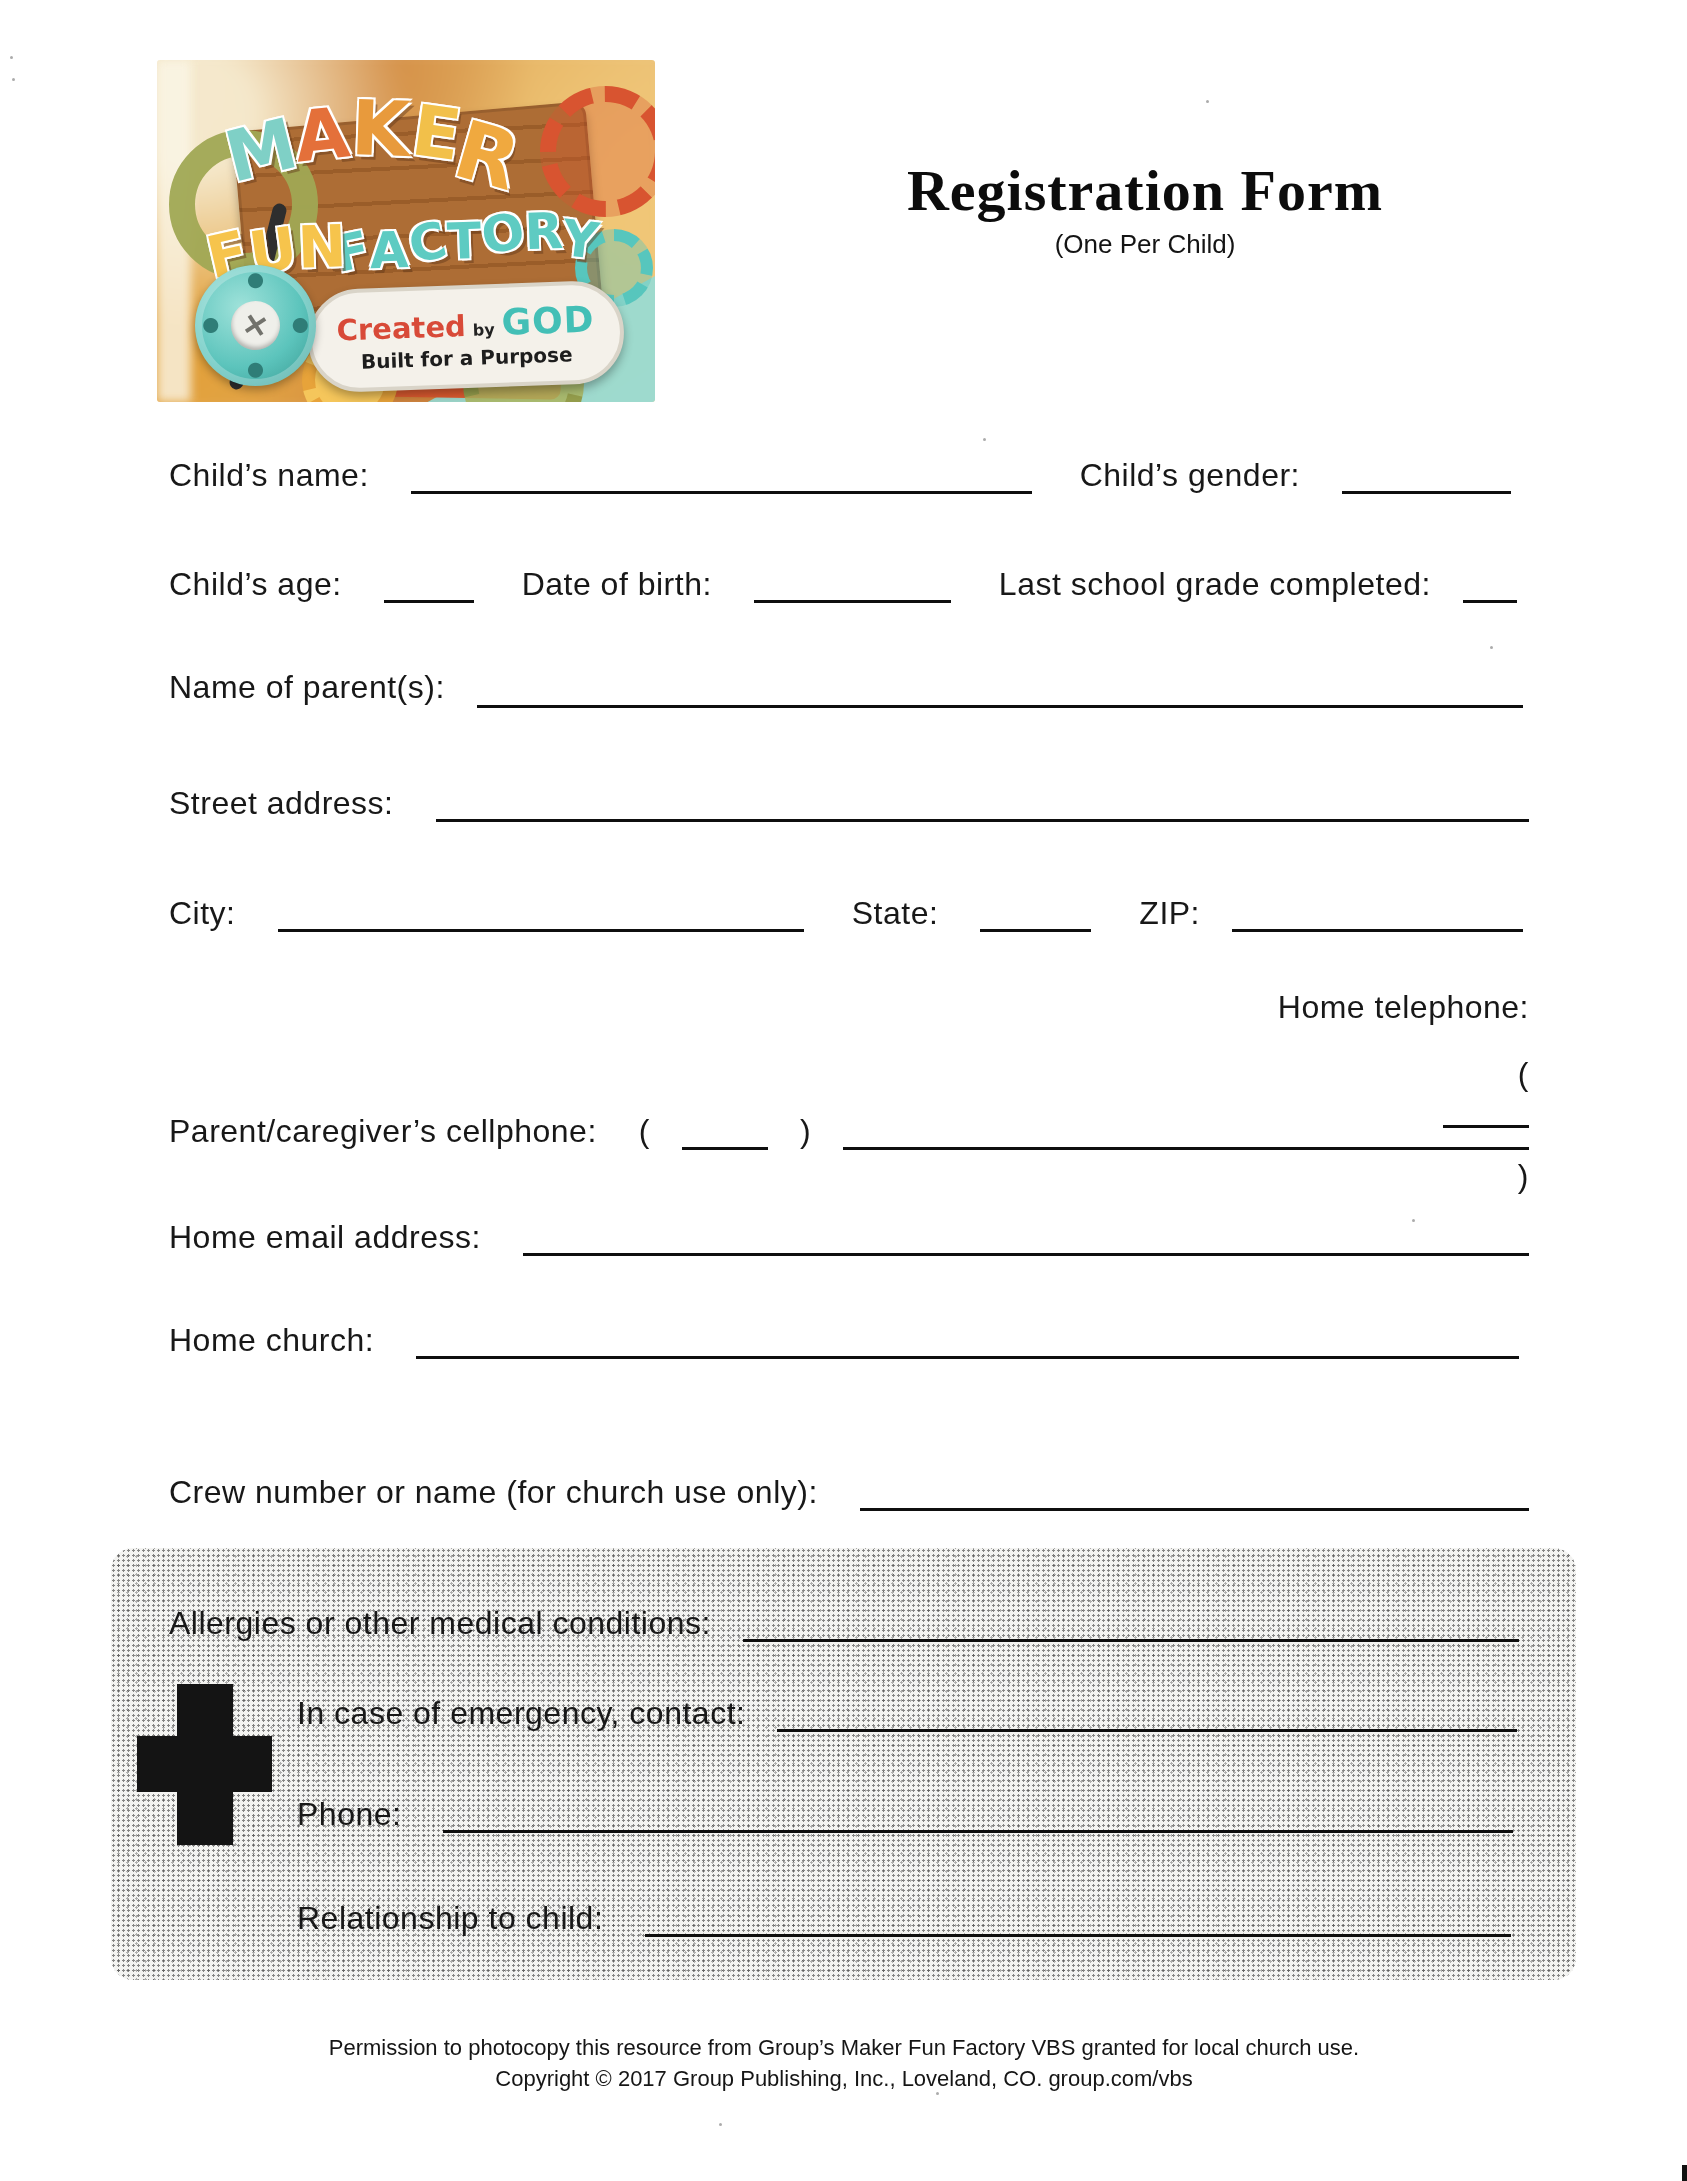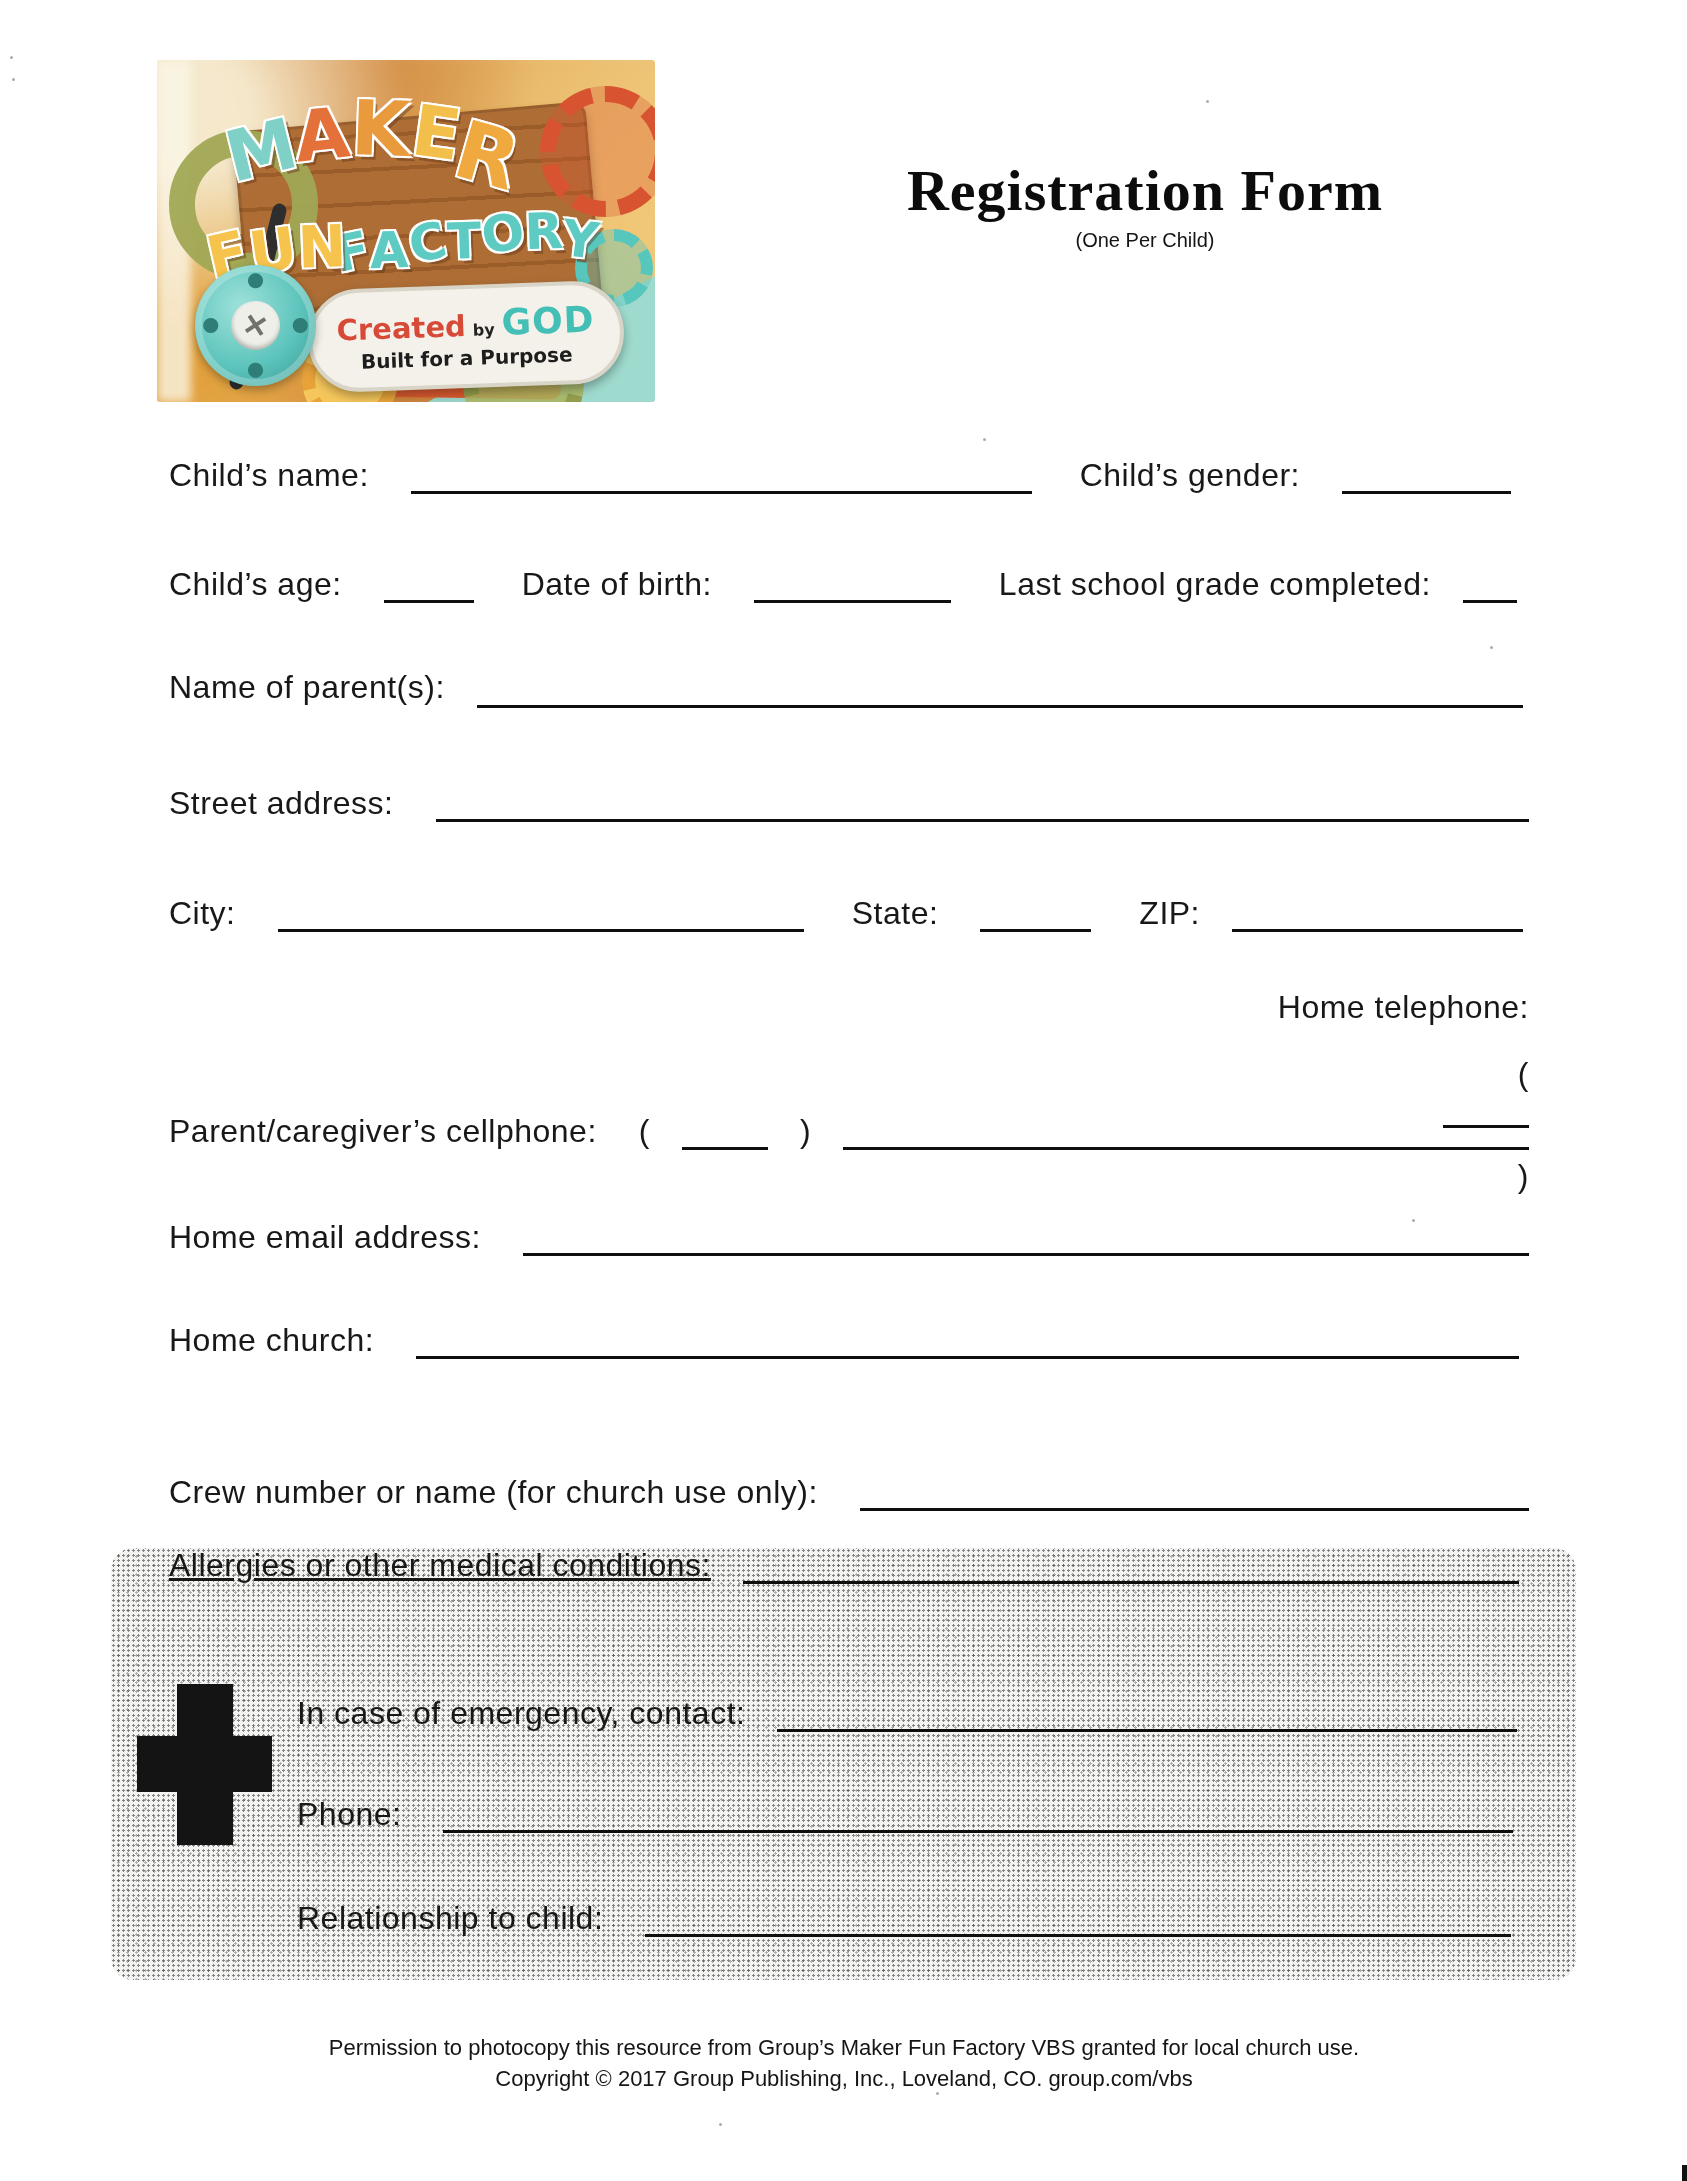--- a/index.html
+++ b/index.html
@@ -3,21 +3,21 @@
 <meta charset="utf-8">
 <style>
   html,body{margin:0;padding:0;background:#ffffff;}
   .page{position:relative;width:1688px;height:2181px;background:#fff;overflow:hidden;
         font-family:"Liberation Sans",sans-serif;color:#1c1c1c;}
 
   
   .header{position:absolute;left:697px;top:159px;width:896px;text-align:center;}
   .title{font-family:Liberation Serif, serif;font-weight:800;font-size:58px;line-height:1.1;
          color:#0c0c0c;letter-spacing:1px;}
-  .subtitle{font-size:20px;margin-top:6px;color:#141414;}
+  .subtitle{font-size:26px;margin-top:6px;color:#141414;}
 
   
   .logo{position:absolute;left:157px;top:60px;width:498px;height:342px;overflow:hidden;border-radius:3px;}
   .logo *{position:absolute;}
   .logo-bg{inset:-14px;filter:blur(8px);
     background:
       radial-gradient(circle at 10% 18%, rgba(246,236,210,.95) 0 10%, transparent 38%),
       radial-gradient(circle at 0% 72%, rgba(226,160,58,.95) 0 14%, transparent 46%),
       radial-gradient(circle at 35% 6%, rgba(211,141,70,.9) 0 12%, transparent 42%),
       radial-gradient(circle at 97% 40%, rgba(240,198,118,.95) 0 12%, transparent 42%),
@@ -100,21 +100,21 @@
   #row-email{top:1206px;left:169px;right:159px;}
   #row-church{top:1309px;left:169px;right:169px;}
   #row-crew{top:1461px;left:169px;right:159px;}
 
   
   .graybox{position:absolute;left:111px;top:1548px;width:1465px;height:432px;border-radius:22px;
       background-color:#f3f3f1;
       background-image:radial-gradient(rgba(40,40,40,.55) 1px, transparent 1.3px),
                        radial-gradient(rgba(70,70,70,.4) 1px, transparent 1.3px);
       background-size:5px 5px, 9px 9px;background-position:0 0, 3px 4px;}
-  #row-allergies{top:1534px;left:169px;right:169px;text-decoration:underline;}
+  #row-allergies{top:1592px;left:169px;right:169px;}
   #row-emergency{top:1682px;left:297px;right:171px;}
   #row-medphone{top:1783px;left:297px;right:175px;}
   #row-relationship{top:1887px;left:297px;right:177px;}
   .cross{position:absolute;left:137px;top:1684px;width:135px;height:161px;}
   .cross .vbar{position:absolute;left:40px;top:0;width:56px;height:161px;background:#141414;}
   .cross .hbar{position:absolute;left:0;top:52px;width:135px;height:56px;background:#141414;}
 
   
   .footer{position:absolute;left:0;right:0;top:2032px;text-align:center;font-size:22px;
       line-height:31px;color:#151515;}

